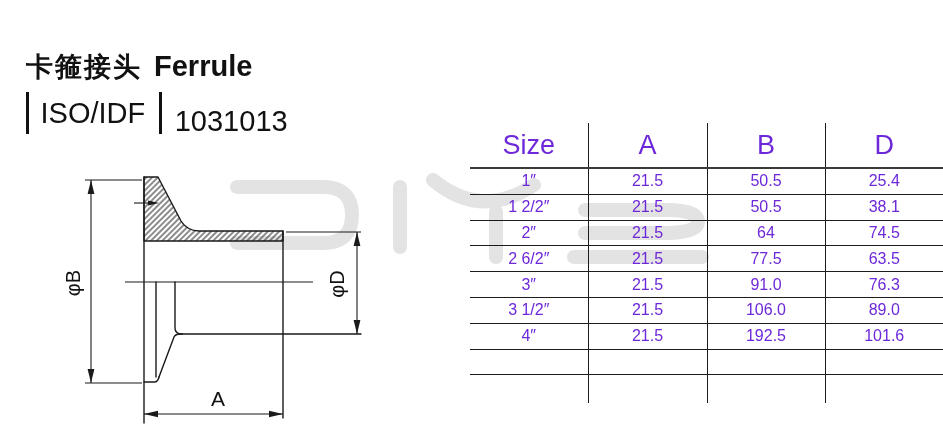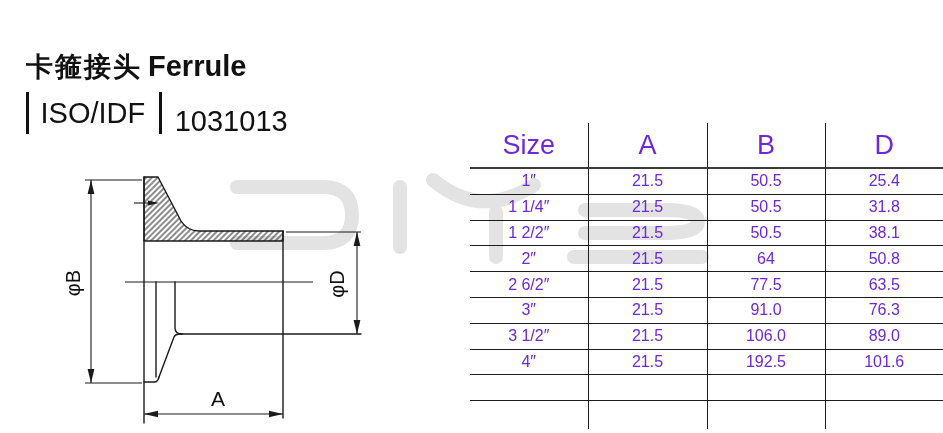--- a/index.html
+++ b/index.html
@@ -8,21 +8,21 @@
     font-family:"Liberation Sans", sans-serif;
     -webkit-font-smoothing:antialiased;
   }
   .page{position:relative;width:943px;height:433px;overflow:hidden;background:#fff;}
 
   
   .wm{position:absolute;left:0;top:0;z-index:0;}
 
   
   .hdr{position:absolute;left:26px;top:6px;z-index:2;color:#111;}
-  .title-row{display:flex;align-items:baseline;gap:6px;}
+  .title-row{display:flex;align-items:baseline;gap:12px;}
   .title-cn{font-size:27px;font-weight:700;letter-spacing:2px;}
   .title-en{font-size:29px;font-weight:600;margin-top:44px;}
   .sub-row{display:flex;align-items:center;margin-top:7px;height:42px;}
   .vbar{width:2.5px;height:42px;background:#111;}
   .std{font-size:29px;font-weight:400;margin:0 14px 0 12px;}
   .pn{font-size:29px;font-weight:400;margin-left:13px;margin-top:16px;}
 
   
   .drawing{position:absolute;left:0;top:0;z-index:1;}
 
@@ -146,36 +146,30 @@
       </tr>
     </thead>
     <tbody>
       <tr>
         <td>1″</td>
         <td>21.5</td>
         <td>50.5</td>
         <td>25.4</td>
       </tr>
       <tr>
-        <td>1 1/4″</td>
-        <td>21.5</td>
-        <td>50.5</td>
-        <td>31.8</td>
-      </tr>
-      <tr>
         <td>1 2/2″</td>
         <td>21.5</td>
         <td>50.5</td>
         <td>38.1</td>
       </tr>
       <tr>
         <td>2″</td>
         <td>21.5</td>
         <td>64</td>
-        <td>50.8</td>
+        <td>74.5</td>
       </tr>
       <tr>
         <td>2 6/2″</td>
         <td>21.5</td>
         <td>77.5</td>
         <td>63.5</td>
       </tr>
       <tr>
         <td>3″</td>
         <td>21.5</td>

